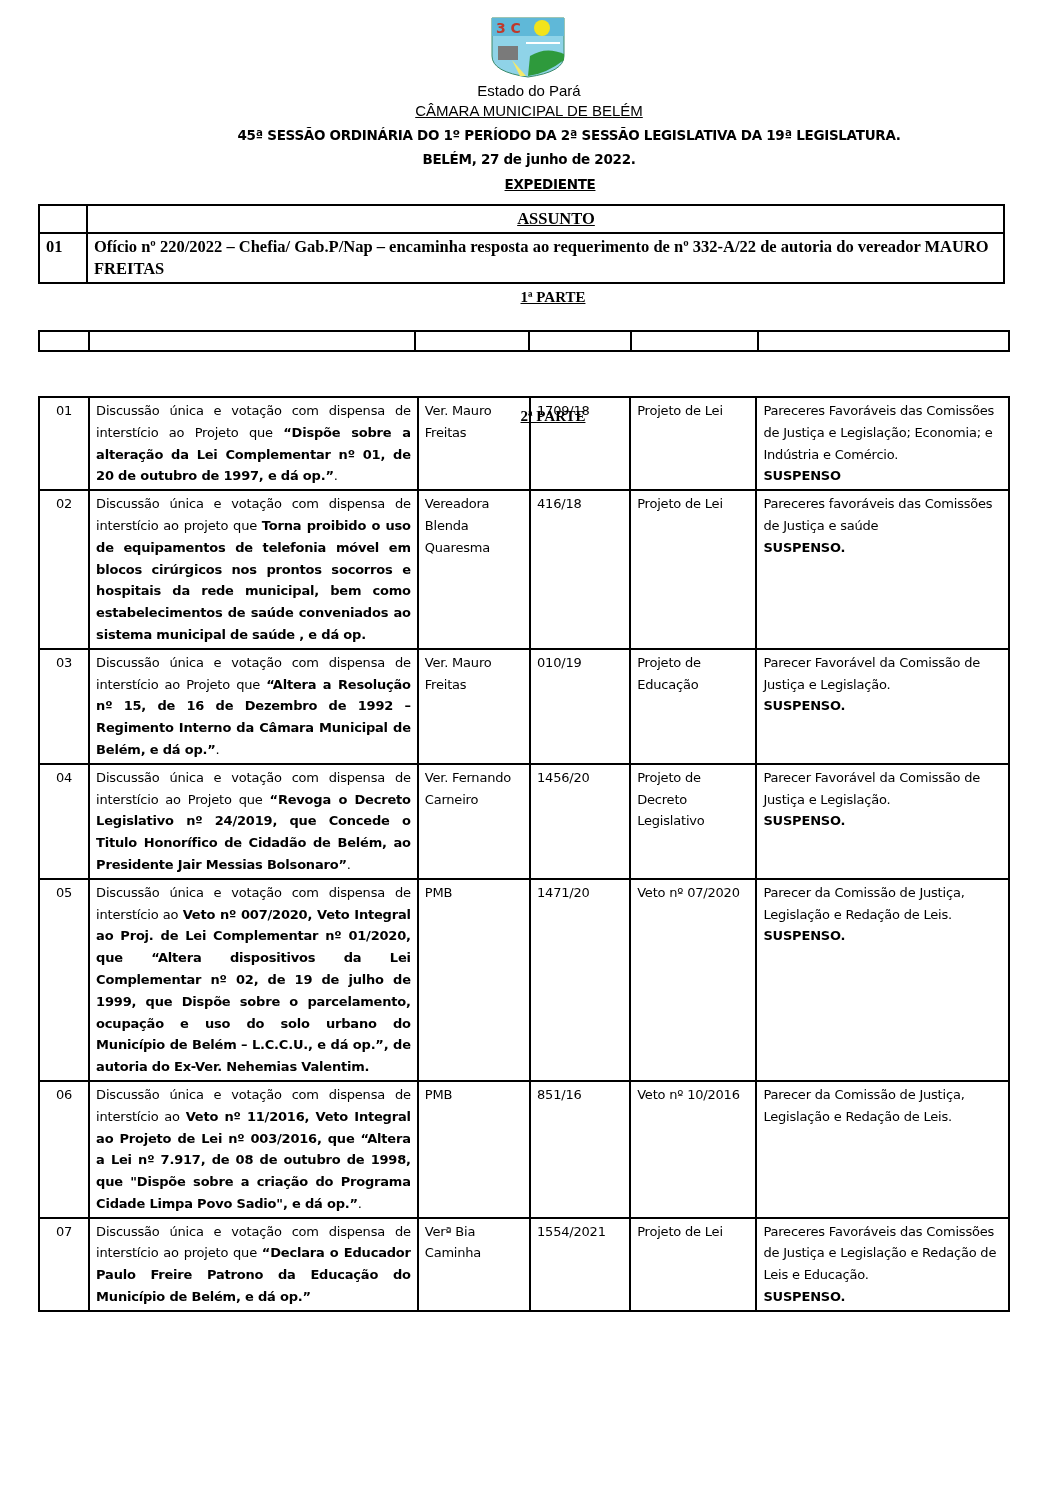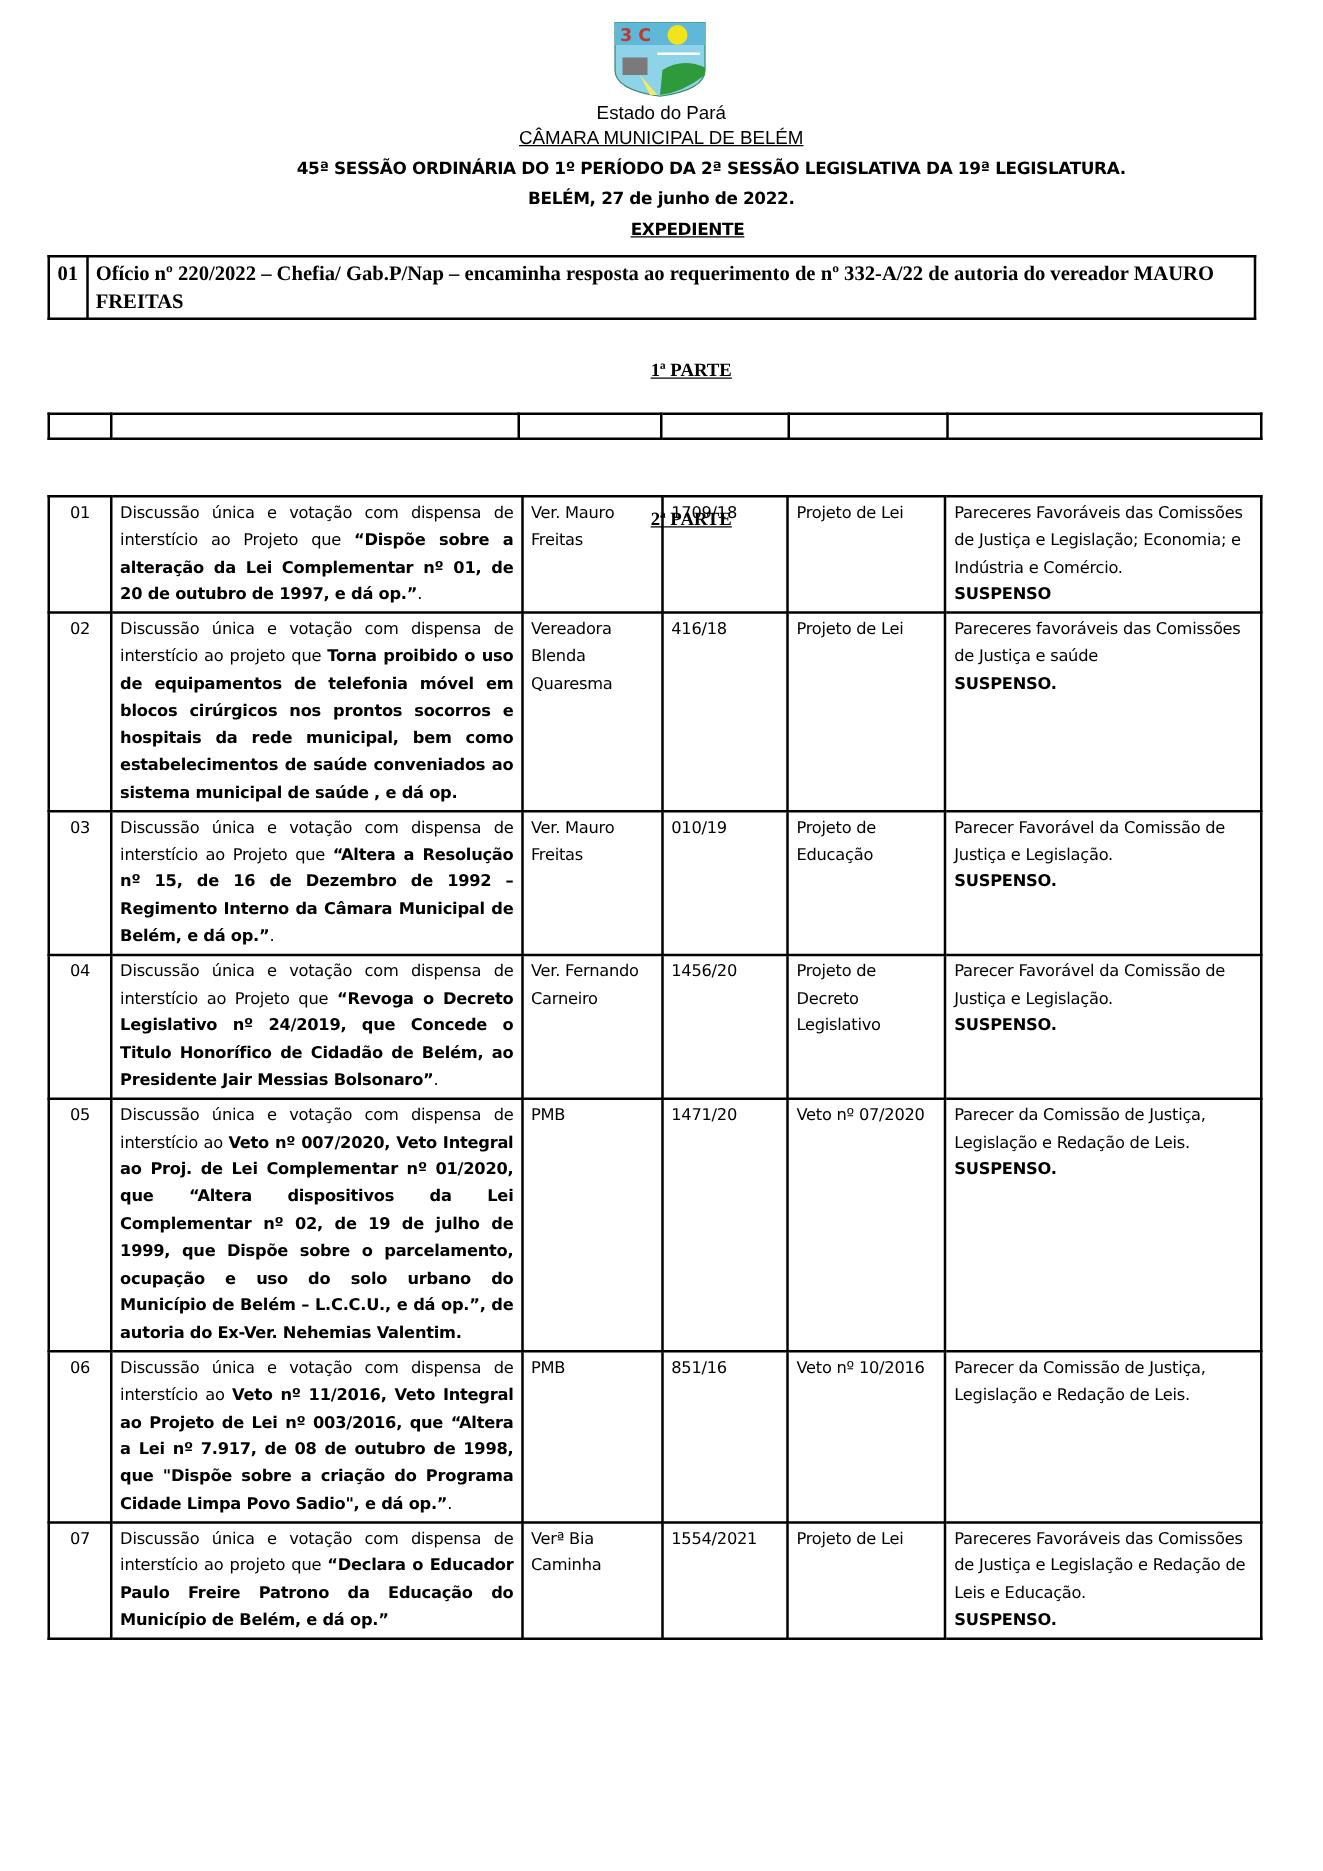--- a/index.html
+++ b/index.html
@@ -53,20 +53,24 @@
 </svg>
 
 <div class="hdr-line" style="top:82px;">Estado do Pará</div>
 <div class="hdr-line" style="top:102px;text-decoration:underline;">CÂMARA MUNICIPAL DE BELÉM</div>
 <div class="hdr-line bold" style="top:126px; left:40px;">45ª SESSÃO ORDINÁRIA DO 1º PERÍODO DA 2ª SESSÃO LEGISLATIVA DA 19ª LEGISLATURA.</div>
 <div class="hdr-line bold" style="top:150px;text-align:center;">BELÉM, 27 de junho de 2022.</div>
 <div class="hdr-line bold u" style="top:175px;">EXPEDIENTE</div>
 
 <table class="t1">
   <tbody>
+      <tr>
+    <td style="width:34px;"></td>
+    <td class="assunto"><span class="u">ASSUNTO</span></td>
+  </tr>
   <tr>
     <td>01</td>
     <td>Ofício nº 220/2022 – Chefia/ Gab.P/Nap – encaminha resposta ao requerimento de nº 332-A/22 de autoria do vereador MAURO FREITAS</td>
   </tr>
 </tbody>
   </table>
 
 <div class="sect" style="top:289px;">1ª PARTE</div>
 
 <table class="t2">

